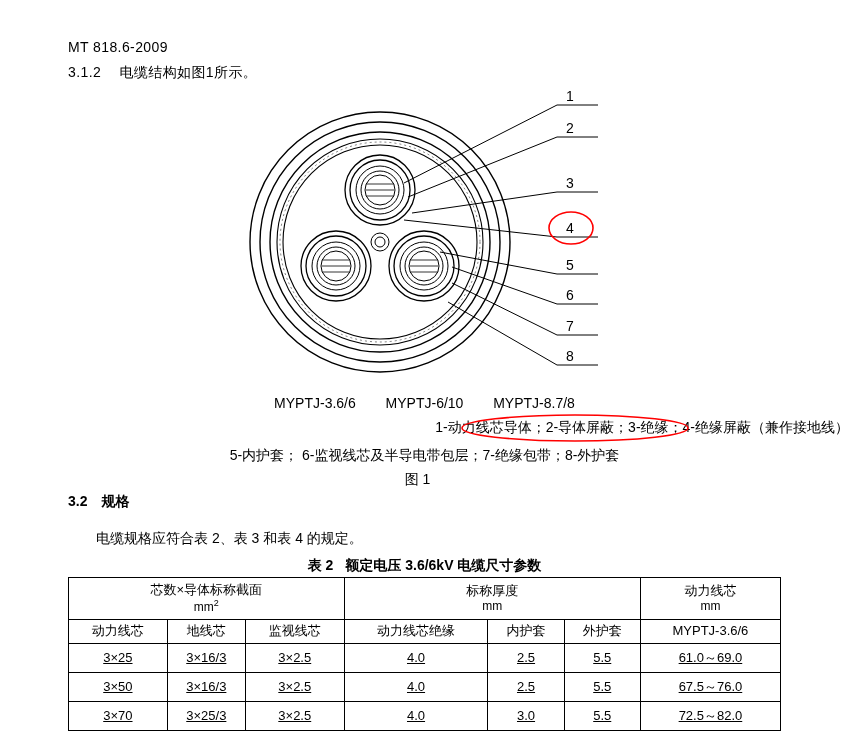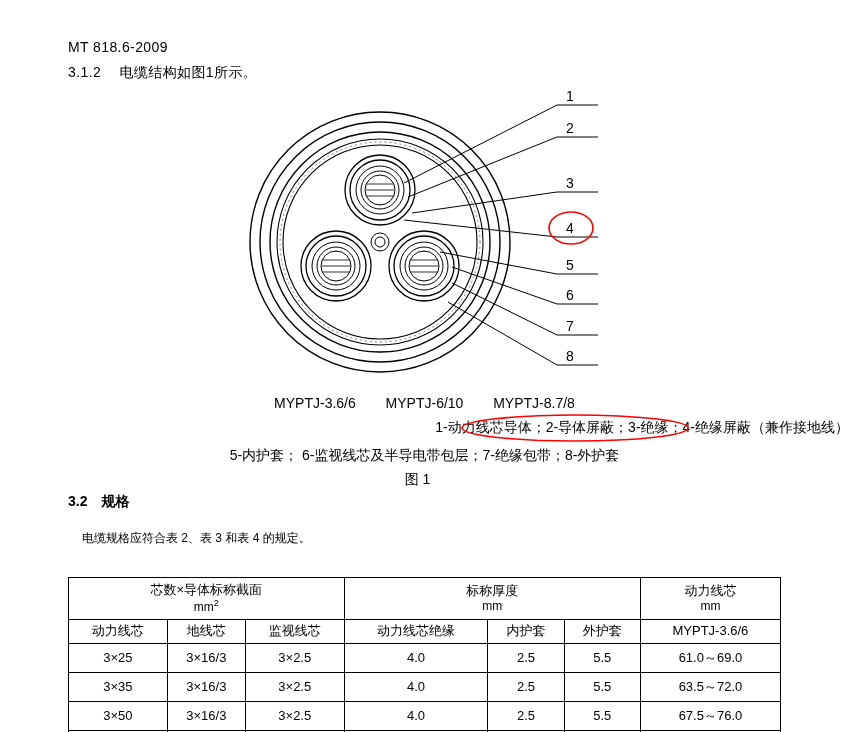--- a/index.html
+++ b/index.html
@@ -80,23 +80,23 @@
     position: absolute;
     left: 68px;
     top: 484px;
     font-size: 14px;
     font-weight: bold;
     text-align: right;
   }
   .section-head .num { margin-right: 14px; }
   .para-spec {
     position: absolute;
-    left: 82px;
+    left: 96px;
     top: 521px;
-    font-size: 12px;
+    font-size: 14px;
   }
   .table-title {
     position: absolute;
     left: 0;
     top: 548px;
     width: 849px;
     text-align: center;
     font-size: 14px;
     font-weight: bold;
   }
@@ -110,21 +110,21 @@
     font-size: 13px;
   }
   table.spec td {
     border: 1px solid #000000;
     text-align: center;
     padding: 3px 2px;
     line-height: 1.25;
   }
   .grp-head { height: 42px; }
   .sub-head { height: 24px; }
-  .data-row td { height: 22px; }
+  .data-row td { height: 22px; text-decoration: underline; }
   .unit { font-size: 12px; }
   .sup { font-size: 9px; vertical-align: super; }
   
   svg.figsvg { display: block; }
 </style>
 </head>
 <body>
 
 <div class="page">
 
@@ -265,20 +265,23 @@
   </svg>
 
   <div class="fig-number">图 1</div>
 
   <div class="section-head">
     <span class="num">3.2</span><span>规格</span>
   </div>
 
   <div class="para-spec">电缆规格应符合表 2、表 3 和表 4 的规定。</div>
 
+  <div class="table-title">
+    <span class="t-num">表 2</span><span>额定电压 3.6/6kV 电缆尺寸参数</span>
+  </div>
 
   <table class="spec">
     <tbody>
       <tr class="grp-head">
         <td colspan="3">
           <div>芯数×导体标称截面</div>
           <div class="unit">mm<span class="sup">2</span></div>
         </td>
         <td colspan="3">
           <div>标称厚度</div>
@@ -301,29 +304,20 @@
       <tr class="data-row">
         <td>3×25</td>
         <td>3×16/3</td>
         <td>3×2.5</td>
         <td>4.0</td>
         <td>2.5</td>
         <td>5.5</td>
         <td>61.0～69.0</td>
       </tr>
       <tr class="data-row">
-        <td>3×35</td>
-        <td>3×16/3</td>
-        <td>3×2.5</td>
-        <td>4.0</td>
-        <td>2.5</td>
-        <td>5.5</td>
-        <td>63.5～72.0</td>
-      </tr>
-      <tr class="data-row">
         <td>3×50</td>
         <td>3×16/3</td>
         <td>3×2.5</td>
         <td>4.0</td>
         <td>2.5</td>
         <td>5.5</td>
         <td>67.5～76.0</td>
       </tr>
       <tr class="data-row">
         <td>3×70</td>

